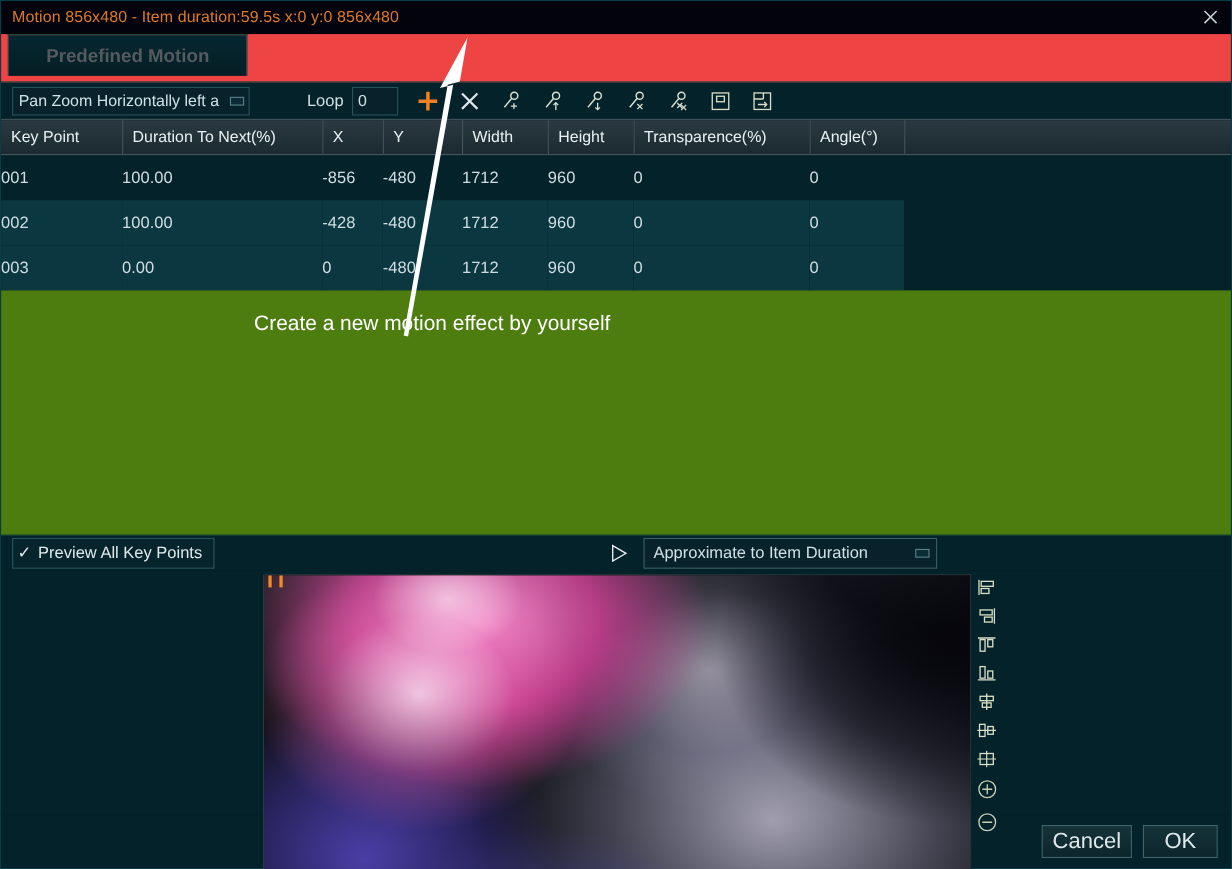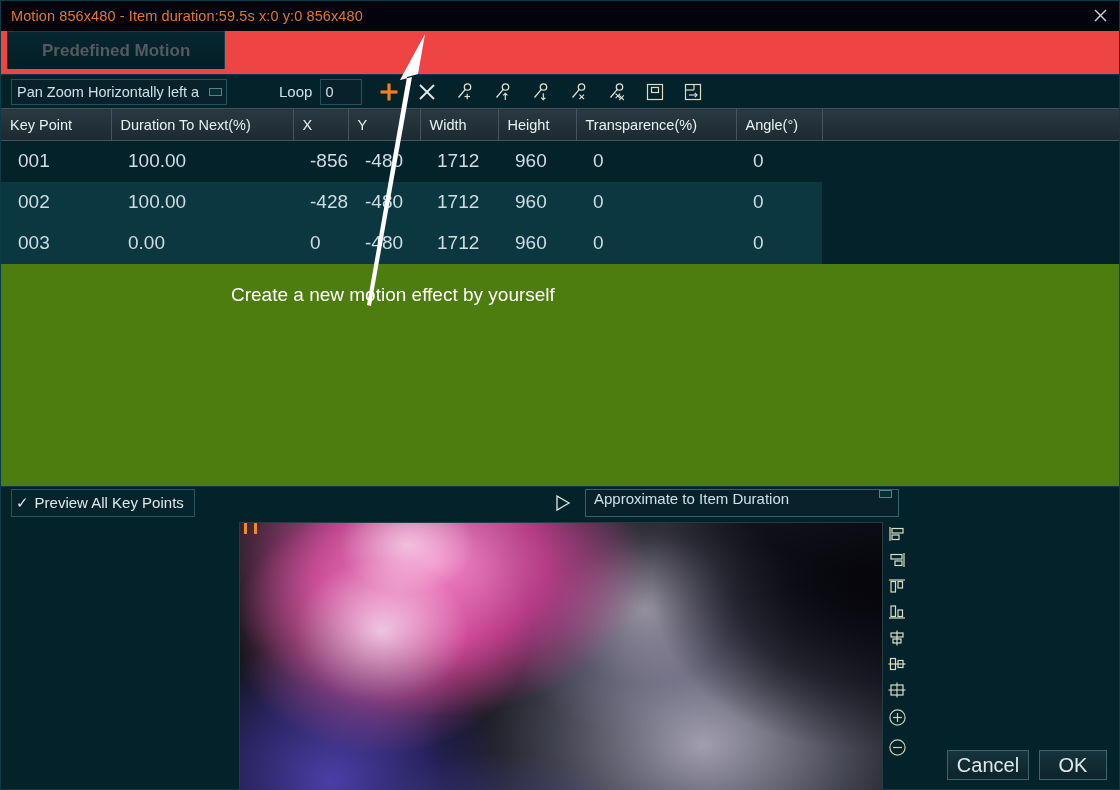--- a/index.html
+++ b/index.html
@@ -154,22 +154,22 @@
     border-right: 1px solid #46555c;
     border-bottom: 1px solid #46555c;
     border-top: 1px solid #46555c;
     white-space: nowrap;
     overflow: hidden;
   }
   #keytable thead th.filler { border-right: none; }
   #keytable tbody td {
     height: 41px;
     color: #cfdce2;
-    font-size: 19px;
-    padding: 0 17px;
+    font-size: 15px;
+    padding: 0 0;
     white-space: nowrap;
     overflow: hidden;
   }
   #keytable tbody tr.r-odd td { background: #04222a; }
   #keytable tbody tr.r-even td { background: #0b3740; }
   #keytable tbody td.pad { background: #032229 !important; }
 
   
   #annotation-area {
     flex: 1 1 auto;
@@ -220,25 +220,25 @@
   #play-btn {
     position: absolute;
     left: 548px; top: 50%; transform: translateY(-50%);
     width: 26px; height: 24px;
     display: flex; align-items: center; justify-content: center;
     cursor: pointer;
   }
   #duration-select {
     position: absolute;
     left: 584px; top: 50%; transform: translateY(-50%);
-    width: 314px; height: 28px;
+    width: 267px; height: 28px;
     background: #07222b;
     border: 1px solid #3a6069;
     color: #cfe0e6; font-size: 15px;
-    display: flex; align-items: flex-start;
+    display: flex; align-items: center;
     padding: 0 6px 0 8px;
     cursor: pointer;
     white-space: nowrap;
   }
   #duration-select .sel-text { flex: 1; }
 
   
   #stage {
     flex: 1 1 auto;
     position: relative;

